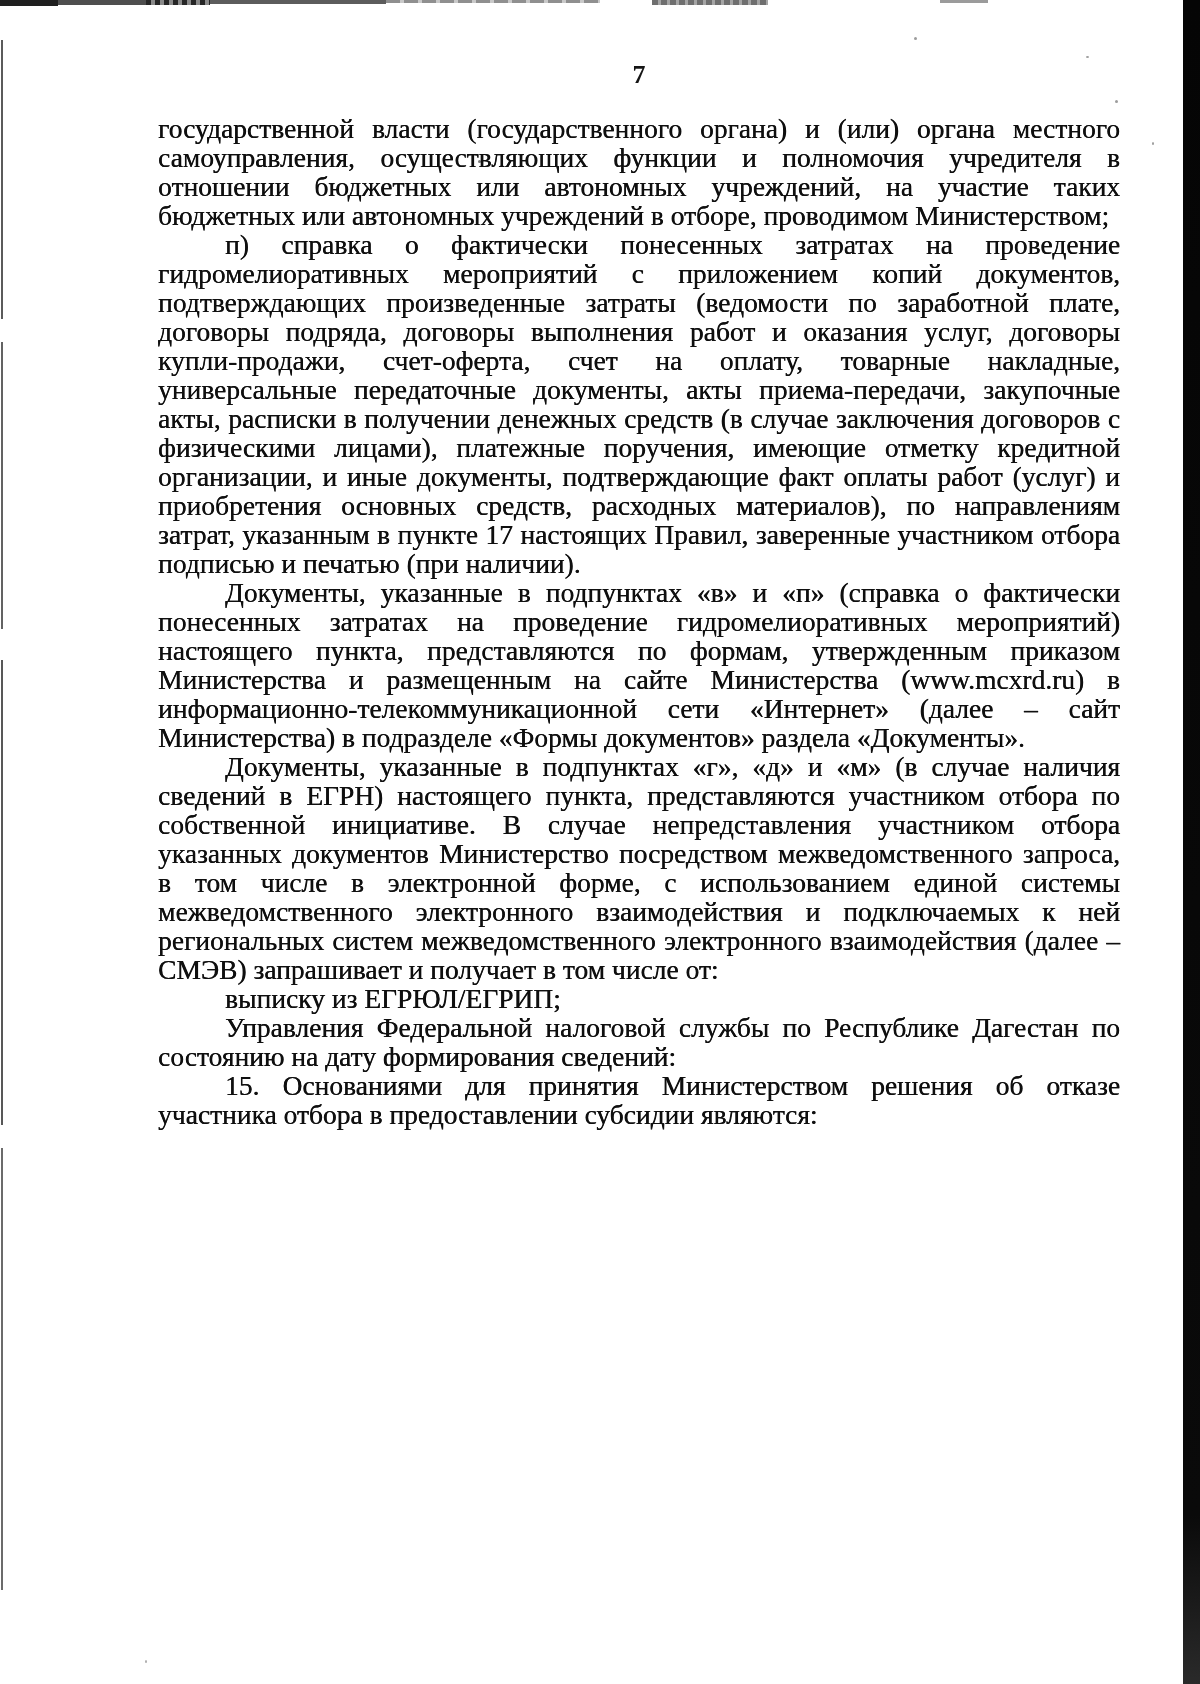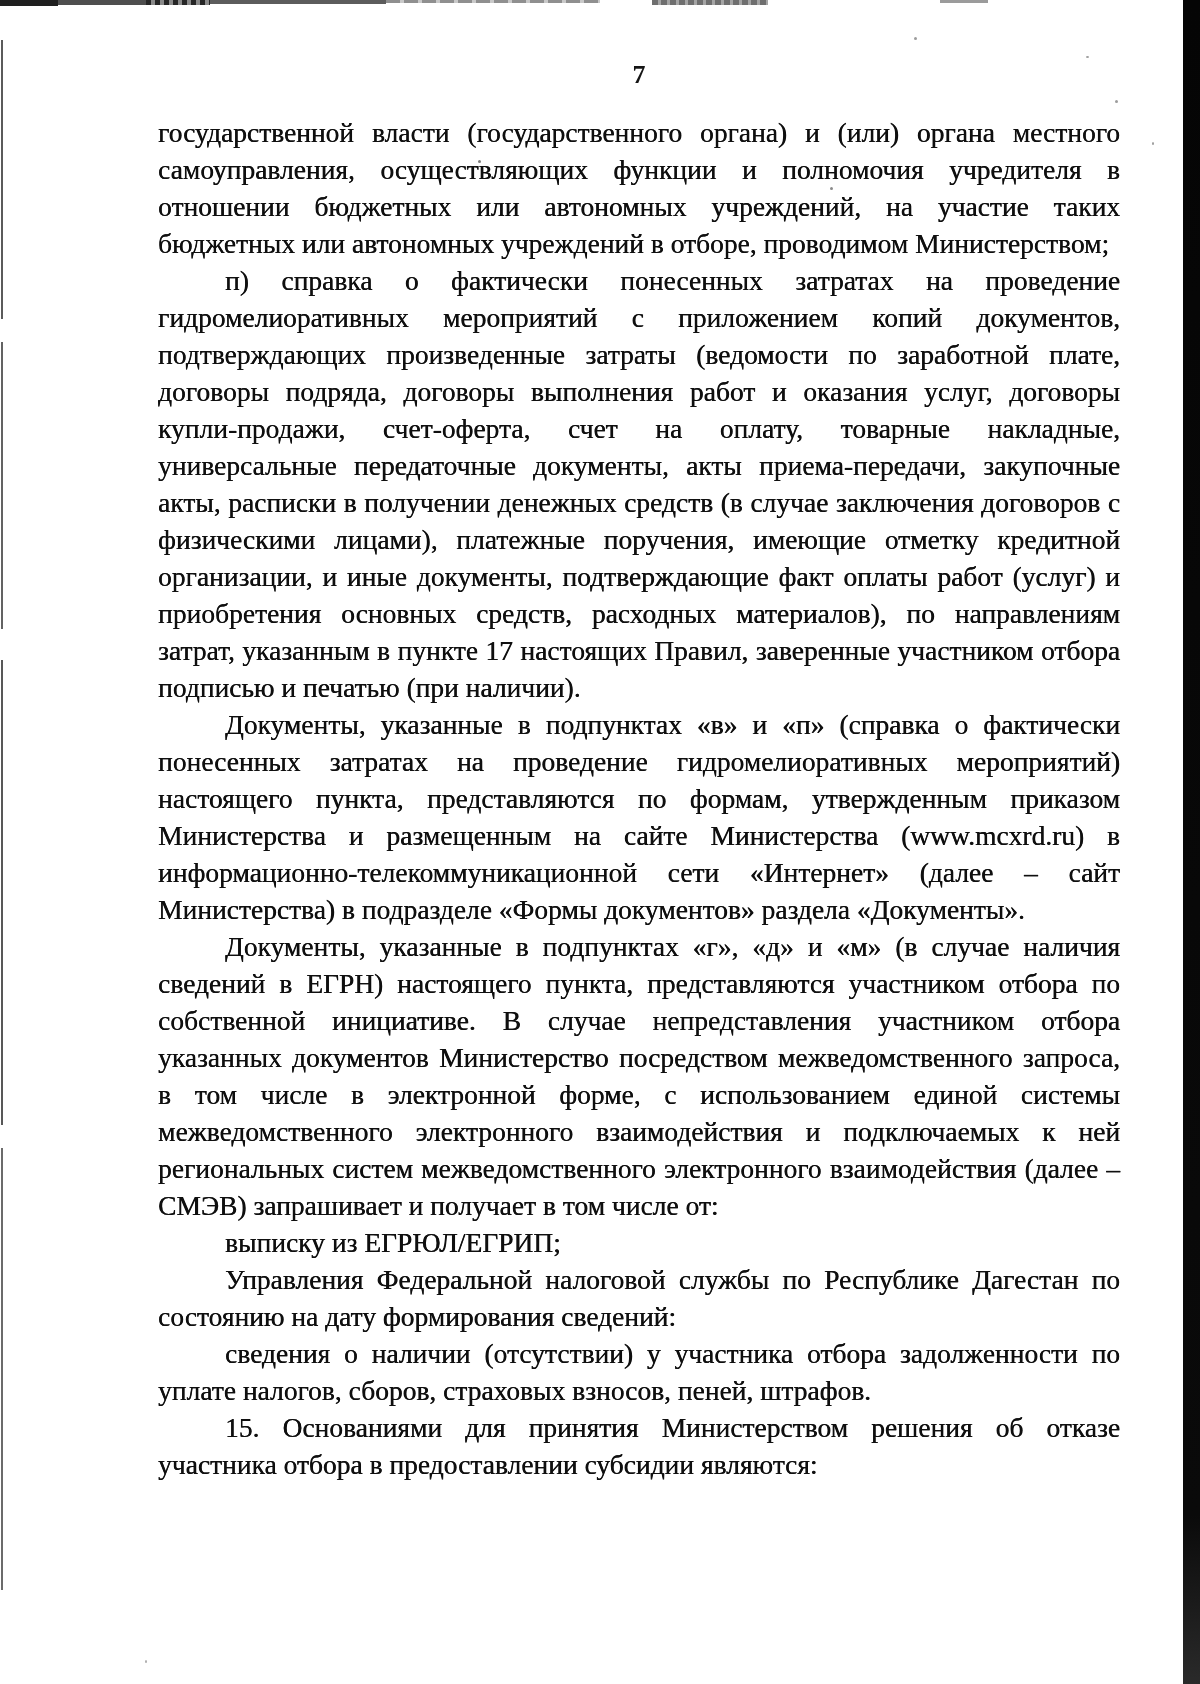--- a/index.html
+++ b/index.html
@@ -61,21 +61,21 @@
     top: 60px; left: 158px; width: 962px;
     text-align: center;
     font-size: 26px;
     font-weight: bold;
     color: #151515;
   }
   .doc-body {
     position: absolute;
     top: 114px; left: 158px; width: 962px;
     font-size: 27.5px;
-    line-height: 37px;
+    line-height: 29px;
     text-align: justify;
     color: #0f0f0f;
     text-shadow: 0.35px 0 0 currentColor; 
   }
   .doc-body p { margin: 0; }
   .doc-body p.indent { text-indent: 67px; }
 </style>
 </head>
 <body>
 
@@ -102,17 +102,16 @@
 
   <div class="page-number">7</div>
 
   <div class="doc-body">
       <p class="">государственной власти (государственного органа) и (или) органа местного самоуправления, осуществляющих функции и полномочия учредителя в отношении бюджетных или автономных учреждений, на участие таких бюджетных или автономных учреждений в отборе, проводимом Министерством;</p>
       <p class="indent">п) справка о фактически понесенных затратах на проведение гидромелиоративных мероприятий с приложением копий документов, подтверждающих произведенные затраты (ведомости по заработной плате, договоры подряда, договоры выполнения работ и оказания услуг, договоры купли-продажи, счет-оферта, счет на оплату, товарные накладные, универсальные передаточные документы, акты приема-передачи, закупочные акты, расписки в получении денежных средств (в случае заключения договоров с физическими лицами), платежные поручения, имеющие отметку кредитной организации, и иные документы, подтверждающие факт оплаты работ (услуг) и приобретения основных средств, расходных материалов), по направлениям затрат, указанным в пункте 17 настоящих Правил, заверенные участником отбора подписью и печатью (при наличии).</p>
       <p class="indent">Документы, указанные в подпунктах «в» и «п» (справка о фактически понесенных затратах на проведение гидромелиоративных мероприятий) настоящего пункта, представляются по формам, утвержденным приказом Министерства и размещенным на сайте Министерства (www.mcxrd.ru) в информационно-телекоммуникационной сети «Интернет» (далее – сайт Министерства) в подразделе «Формы документов» раздела «Документы».</p>
       <p class="indent">Документы, указанные в подпунктах «г», «д» и «м» (в случае наличия сведений в ЕГРН) настоящего пункта, представляются участником отбора по собственной инициативе. В случае непредставления участником отбора указанных документов Министерство посредством межведомственного запроса, в том числе в электронной форме, с использованием единой системы межведомственного электронного взаимодействия и подключаемых к ней региональных систем межведомственного электронного взаимодействия (далее – СМЭВ) запрашивает и получает в том числе от:</p>
       <p class="indent">выписку из ЕГРЮЛ/ЕГРИП;</p>
       <p class="indent">Управления Федеральной налоговой службы по Республике Дагестан по состоянию на дату формирования сведений:</p>
-      <p class="indent">сведения о наличии (отсутствии) у участника отбора задолженности по уплате налогов, сборов, страховых взносов, пеней, штрафов.</p>
       <p class="indent">15. Основаниями для принятия Министерством решения об отказе участника отбора в предоставлении субсидии являются:</p>
     </div>
 
 </div>
 
 </body></html>

